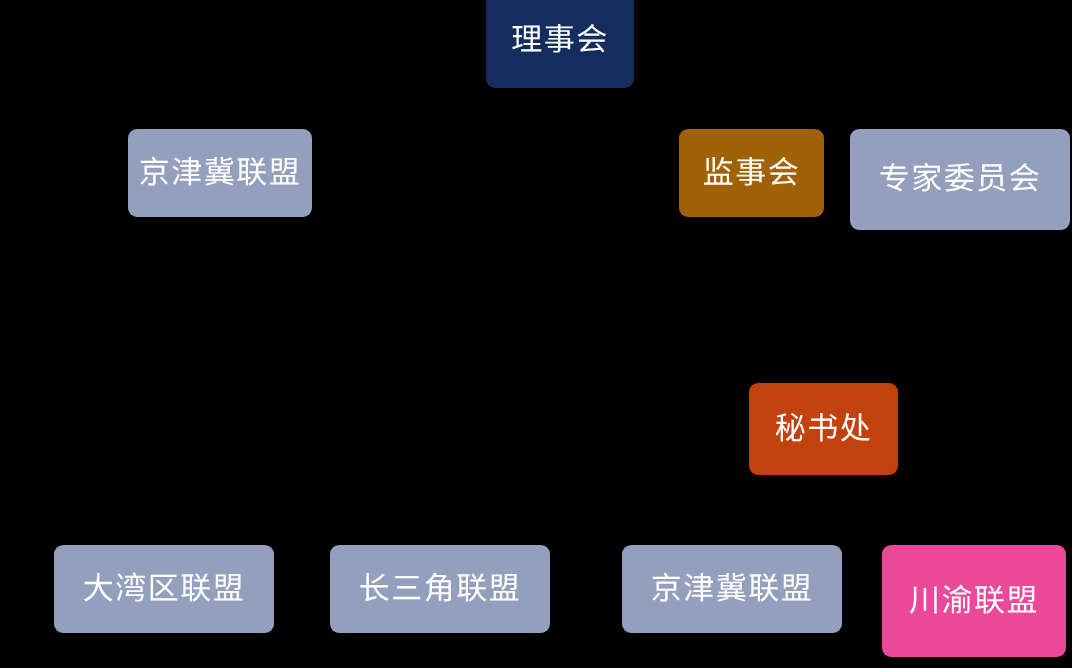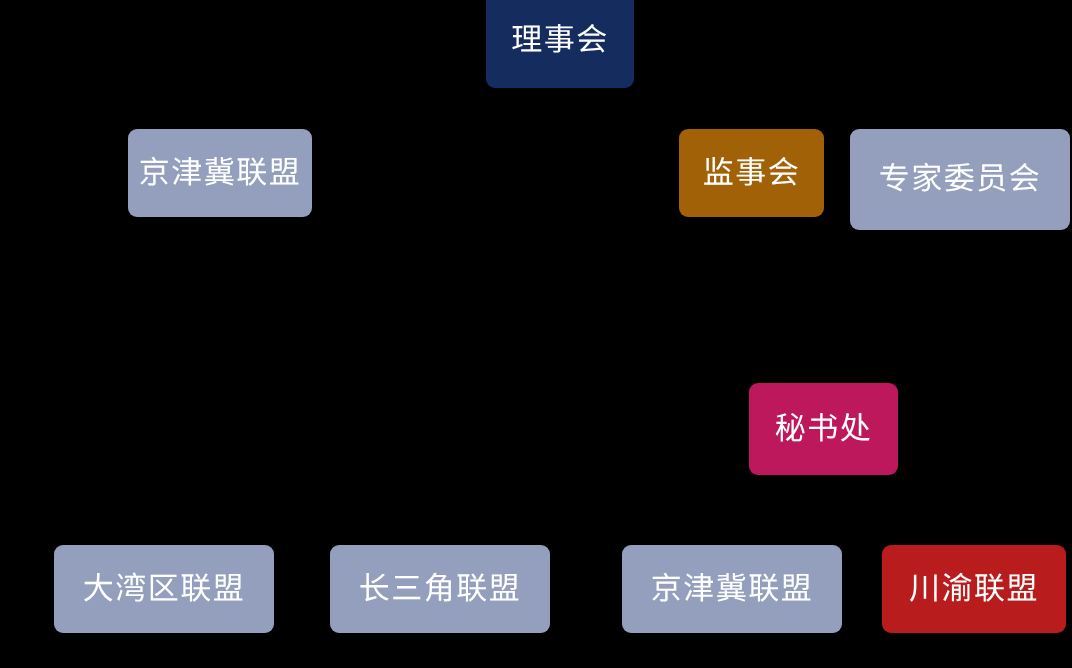--- a/index.html
+++ b/index.html
@@ -54,28 +54,28 @@
     </div>
     <div class="node level-branch" style="left: 104px; top: 129px; width: 184px; height: 88px; background: rgb(147, 159, 189);">
       <span class="node-label">京津冀联盟</span>
     </div>
     <div class="node level-branch" style="left: 655px; top: 129px; width: 145px; height: 88px; background: #a16207;">
       <span class="node-label">监事会</span>
     </div>
     <div class="node level-branch" style="left: 826px; top: 129px; width: 220px; height: 101px; background: rgb(147, 159, 189);">
       <span class="node-label">专家委员会</span>
     </div>
-    <div class="node level-branch" style="left: 725px; top: 383px; width: 149px; height: 92px; background: #be185d;">
+    <div class="node level-branch" style="left: 725px; top: 383px; width: 149px; height: 92px; background: #c2410c;">
       <span class="node-label">秘书处</span>
     </div>
     <div class="node level-branch" style="left: 306px; top: 545px; width: 220px; height: 88px; background: rgb(147, 159, 189);">
       <span class="node-label">长三角联盟</span>
     </div>
     <div class="node level-branch" style="left: 30px; top: 545px; width: 220px; height: 88px; background: rgb(147, 159, 189);">
       <span class="node-label">大湾区联盟</span>
     </div>
     <div class="node level-branch" style="left: 598px; top: 545px; width: 220px; height: 88px; background: rgb(147, 159, 189);">
       <span class="node-label">京津冀联盟</span>
     </div>
-    <div class="node level-branch" style="left: 858px; top: 545px; width: 184px; height: 88px; background: #b91c1c;">
+    <div class="node level-branch" style="left: 858px; top: 545px; width: 184px; height: 112px; background: #ec4899;">
       <span class="node-label">川渝联盟</span>
     </div>
   </div>
 
 </body></html>

